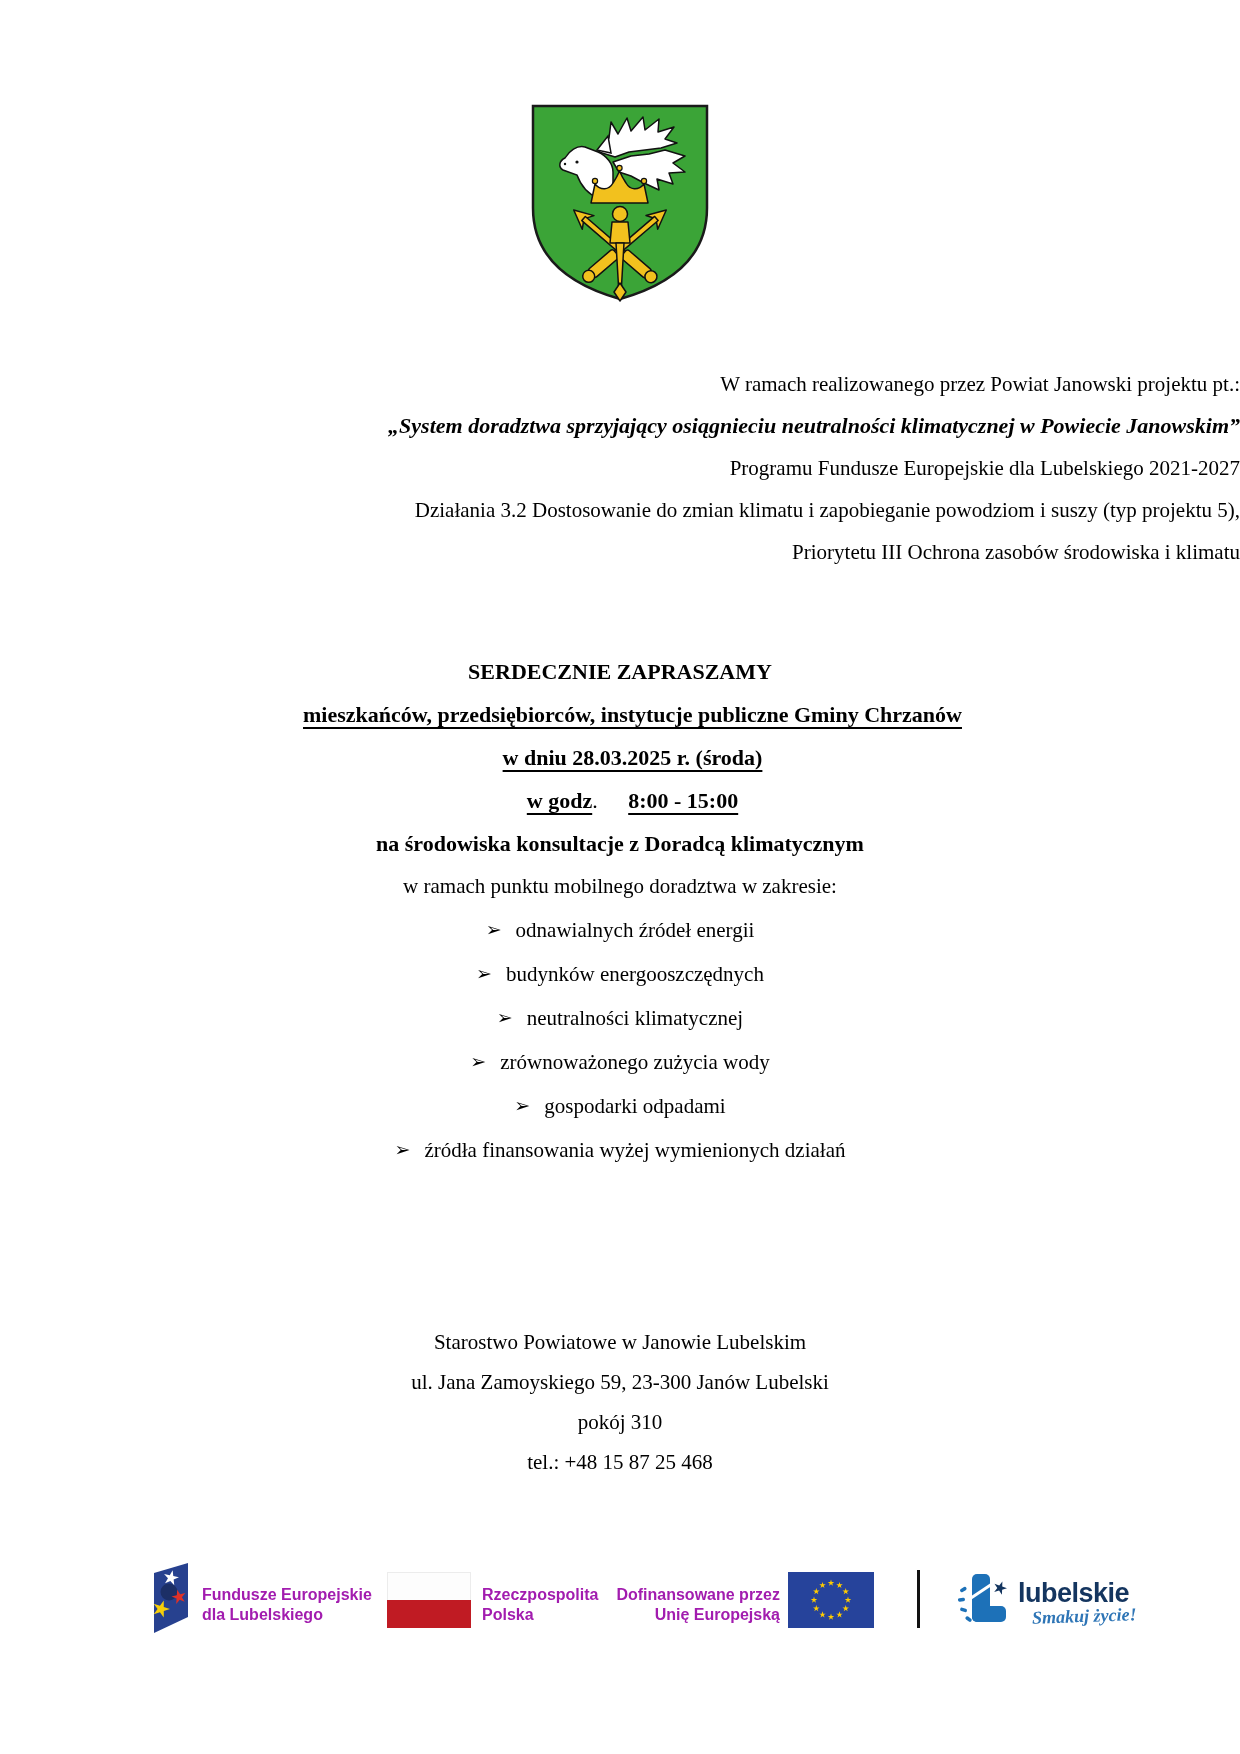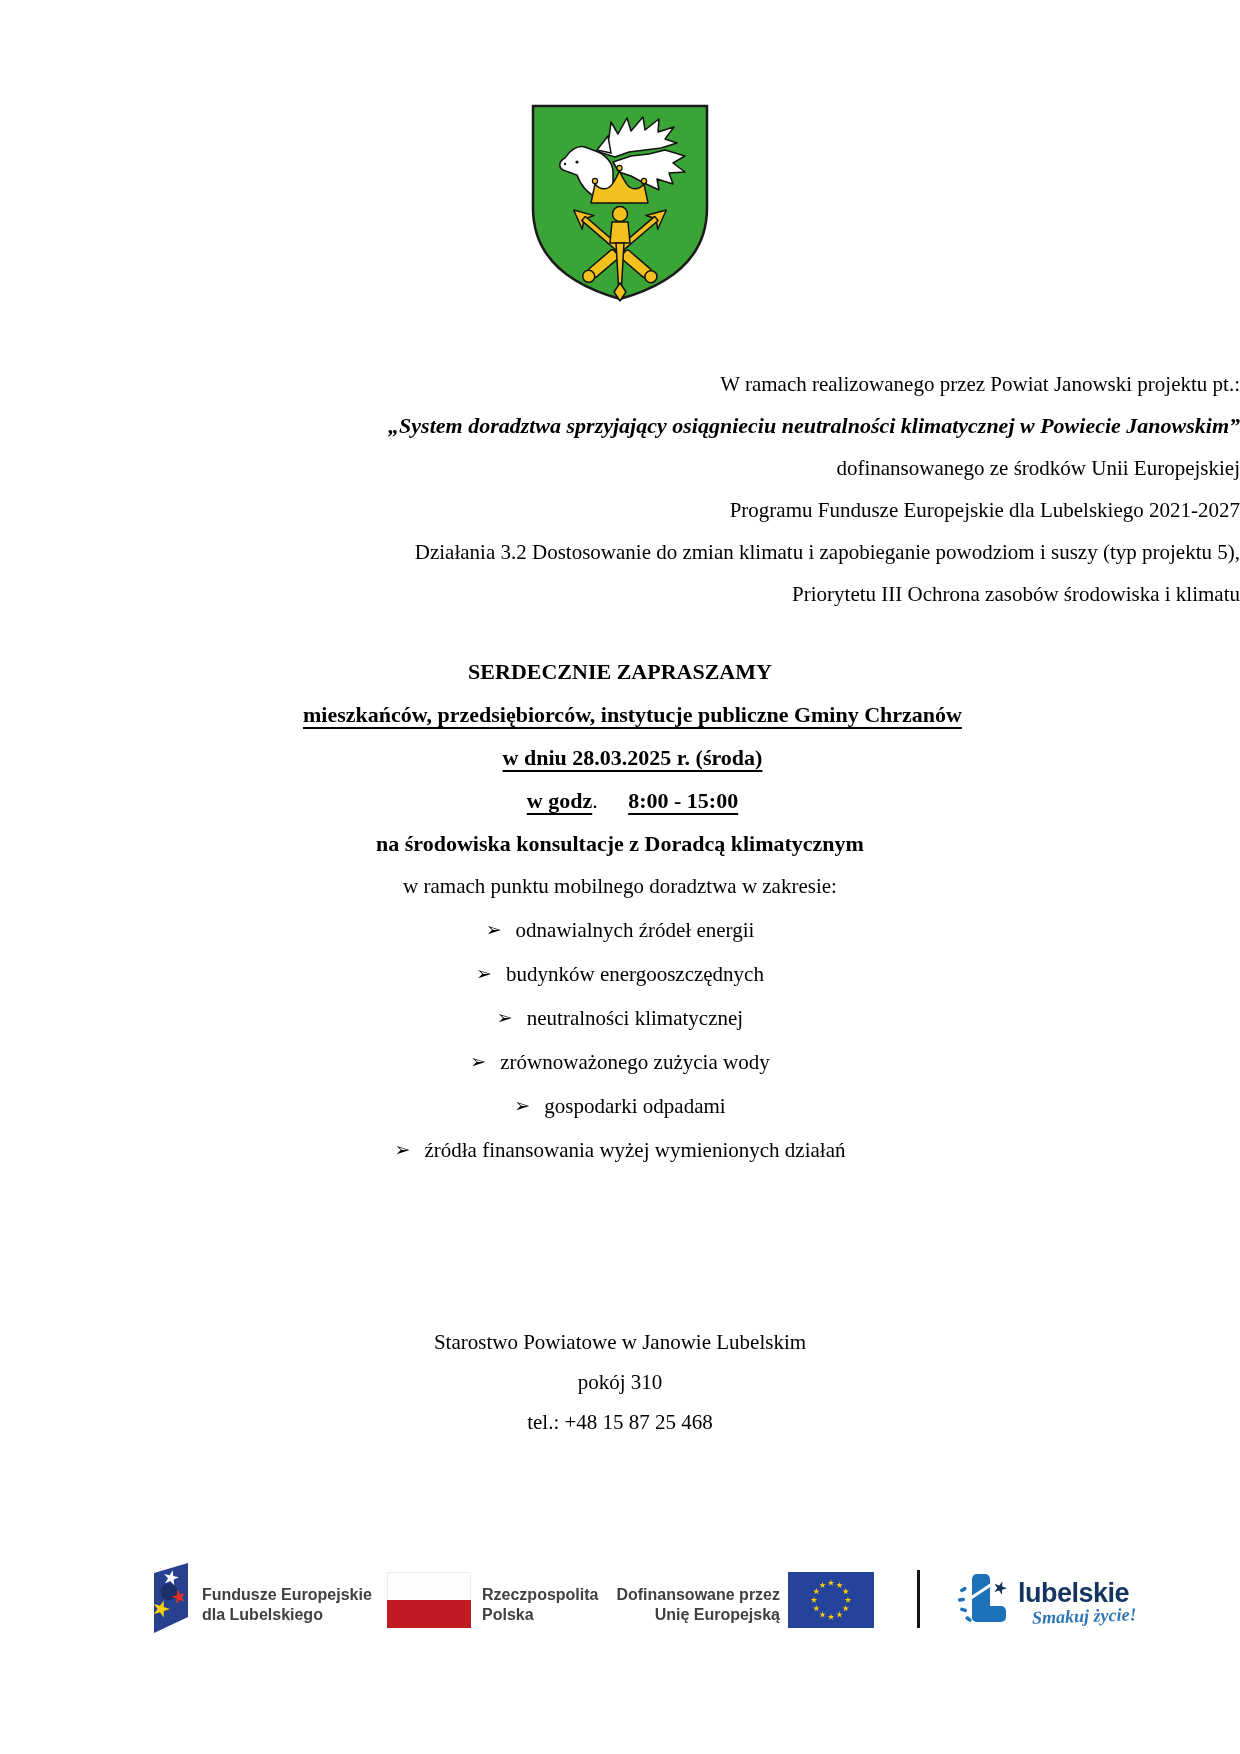--- a/index.html
+++ b/index.html
@@ -21,21 +21,21 @@
   .u{text-decoration:underline;text-underline-offset:5px;text-decoration-thickness:2px;margin-left:25px;}
   .invite .plain{font-weight:normal;}
   .bullet-arrow{display:inline-block;margin-right:14px;font-size:19px;transform:translateY(-1px);}
   .topic{font-size:21px;}
   .contact{position:absolute;top:1322px;left:0;width:1240px;text-align:center;}
   .contact .ln{font-size:21px;line-height:40px;}
   
   .footer{position:absolute;top:1558px;left:0;width:1240px;height:110px;
           font-family:"Liberation Sans", sans-serif;color:#231f20;}
   .flogo{position:absolute;}
-  .flabel{position:absolute;font-size:16px;font-weight:bold;line-height:20px;color:#404040;}
+  .flabel{position:absolute;font-size:16px;font-weight:bold;line-height:20px;color:#a21caf;}
   .flabel.right{text-align:right;}
   .flag-pl{position:absolute;left:387px;top:14px;width:84px;height:56px;}
   .flag-pl .white{height:28px;background:#fdfdfd;border:1px solid #ececec;border-bottom:none;box-sizing:border-box;}
   .flag-pl .red{height:28px;background:#c01b23;}
   .divider{position:absolute;left:917px;top:12px;width:3px;height:58px;background:#111;}
   .lub-text{position:absolute;left:1018px;top:22px;font-weight:bold;font-size:27px;
             color:#14355f;letter-spacing:-0.5px;line-height:27px;}
   .lub-tag{position:absolute;left:1032px;top:48px;font-family:"Liberation Serif", serif;
            font-style:italic;font-weight:bold;font-size:18px;color:#2e75b6;transform:rotate(-2deg);}
 </style>
@@ -83,21 +83,20 @@
         <path d="M87 122 L103 122 L105 143 L85 143 Z"></path>
         <path d="M91 143 L99 143 L96.5 186 L93.5 186 Z"></path>
         <path d="M95 183 L101 192 L95 201 L89 192 Z"></path>
       </g>
     </svg>
   </div>
 
   <div class="intro">
     <div class="ln">W ramach realizowanego przez Powiat Janowski projektu pt.:</div>
     <div class="ln bold-italic">„System doradztwa sprzyjający osiągnieciu neutralności klimatycznej w Powiecie Janowskim”</div>
-    <div class="ln">dofinansowanego ze środków Unii Europejskiej</div>
     <div class="ln">Programu Fundusze Europejskie dla Lubelskiego 2021-2027</div>
     <div class="ln">Działania 3.2 Dostosowanie do zmian klimatu i zapobieganie powodziom i suszy (typ projektu 5),</div>
     <div class="ln">Priorytetu III Ochrona zasobów środowiska i klimatu</div>
   </div>
 
   <div class="invite">
     <div class="ln b">SERDECZNIE ZAPRASZAMY</div>
     <div class="ln b u">mieszkańców, przedsiębiorców, instytucje publiczne Gminy Chrzanów</div>
     <div class="ln b u">w dniu 28.03.2025 r. (środa)</div>
     <div class="ln b"><span class="u">w godz</span><span class="plain">. </span><span class="u">8:00 - 15:00</span></div>
@@ -106,20 +105,21 @@
     <div class="ln"><span class="bullet-arrow">➢</span><span class="topic">odnawialnych źródeł energii</span></div>
     <div class="ln"><span class="bullet-arrow">➢</span><span class="topic">budynków energooszczędnych</span></div>
     <div class="ln"><span class="bullet-arrow">➢</span><span class="topic">neutralności klimatycznej</span></div>
     <div class="ln"><span class="bullet-arrow">➢</span><span class="topic">zrównoważonego zużycia wody</span></div>
     <div class="ln"><span class="bullet-arrow">➢</span><span class="topic">gospodarki odpadami</span></div>
     <div class="ln"><span class="bullet-arrow">➢</span><span class="topic">źródła finansowania wyżej wymienionych działań</span></div>
   </div>
 
   <div class="contact">
     <div class="ln">Starostwo Powiatowe w Janowie Lubelskim</div>
+    <div class="ln">ul. Jana Zamoyskiego 59, 23-300 Janów Lubelski</div>
     <div class="ln">pokój 310</div>
     <div class="ln">tel.: +48 15 87 25 468</div>
   </div>
 
   <div class="footer">
 
     <div class="flogo" style="left:147px;top:1px;">
       <svg width="48" height="76" viewBox="0 0 48 76">
         <path d="M7 14 L41 4 L41 58 L7 74 Z" fill="#27418f"></path>
         <circle cx="22" cy="33" r="8.5" fill="#1c2f66"></circle>

